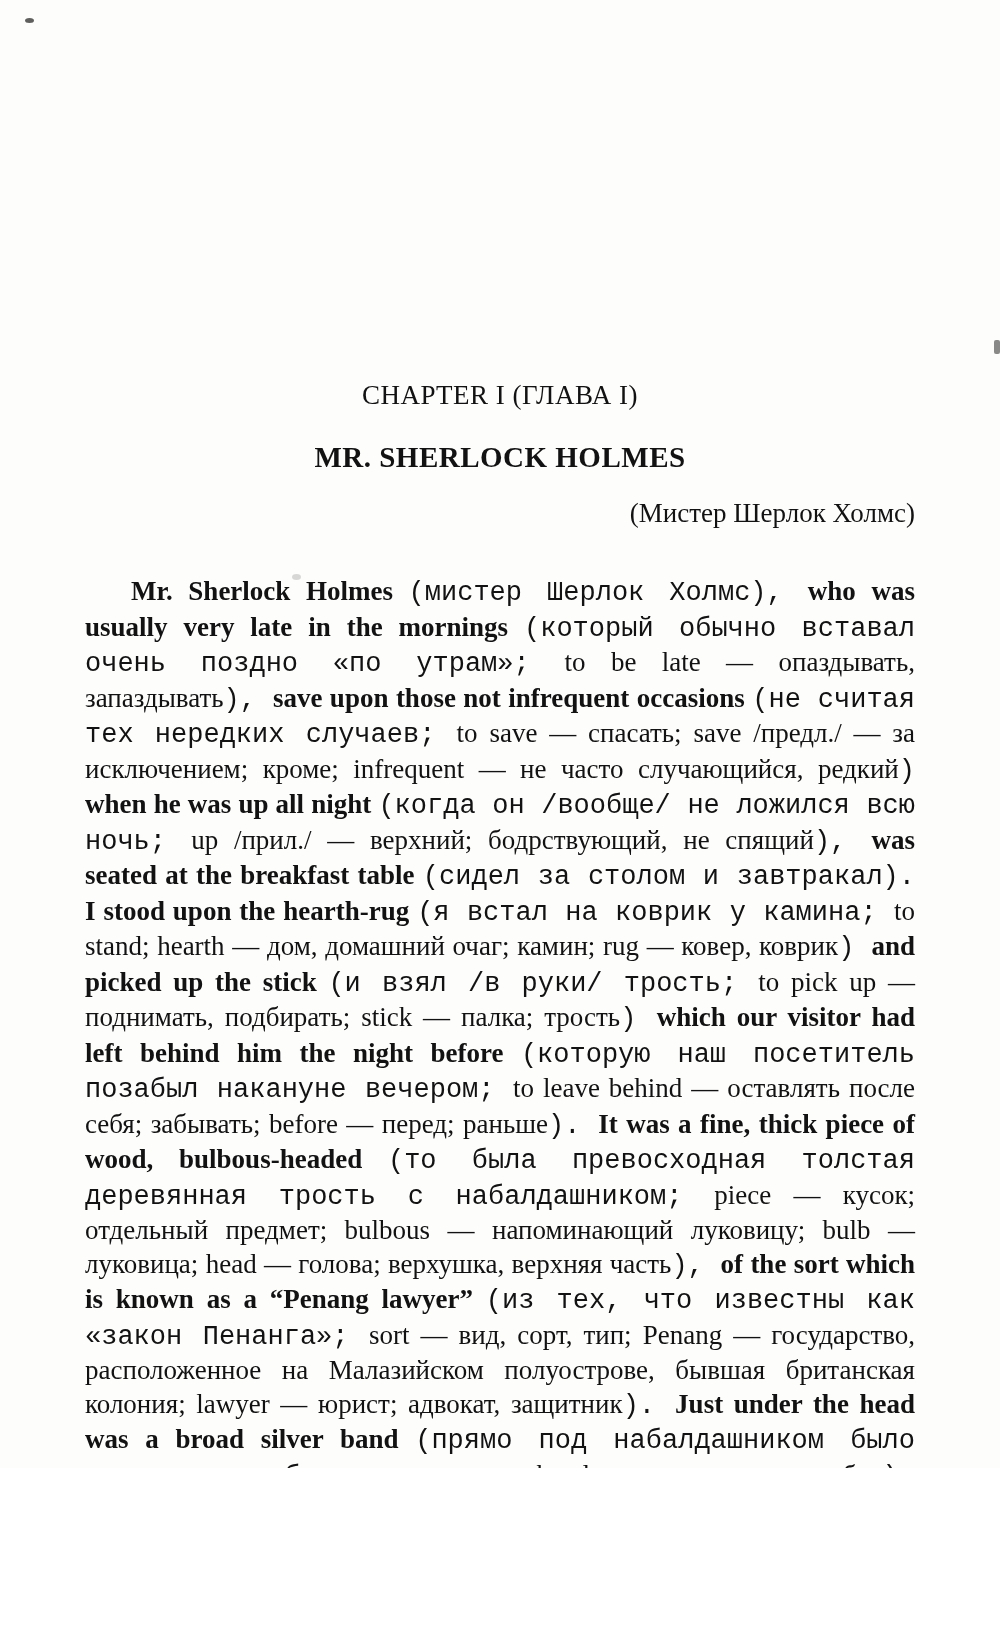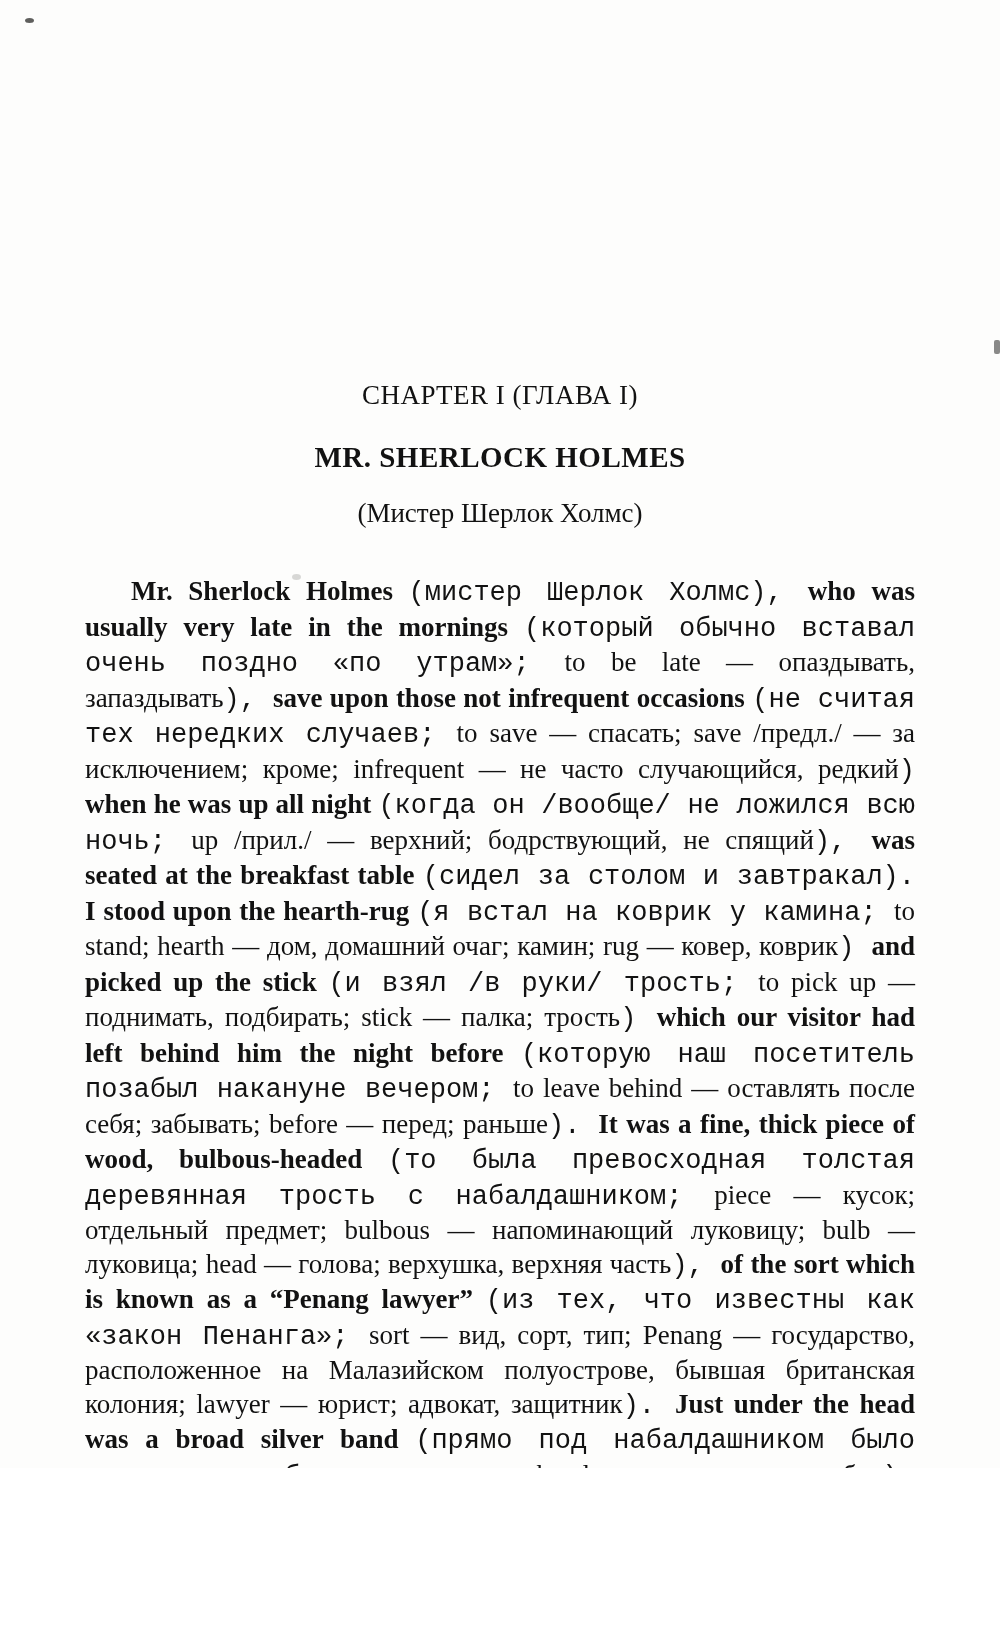--- a/index.html
+++ b/index.html
@@ -32,21 +32,21 @@
       margin: 0 0 30px 0;
     }
     .main-title {
       text-align: center;
       font-size: 29px;
       font-weight: bold;
       letter-spacing: 0.5px;
       margin: 0 0 24px 0;
     }
     .subtitle {
-      text-align: center;
+      text-align: right;
       font-size: 27px;
       margin: 12px 0 46px 0;
     }
     .body-text {
       font-size: 27px;
       line-height: 33.5px;
       text-align: justify;
       text-indent: 46px;
       margin: 0;
     }

